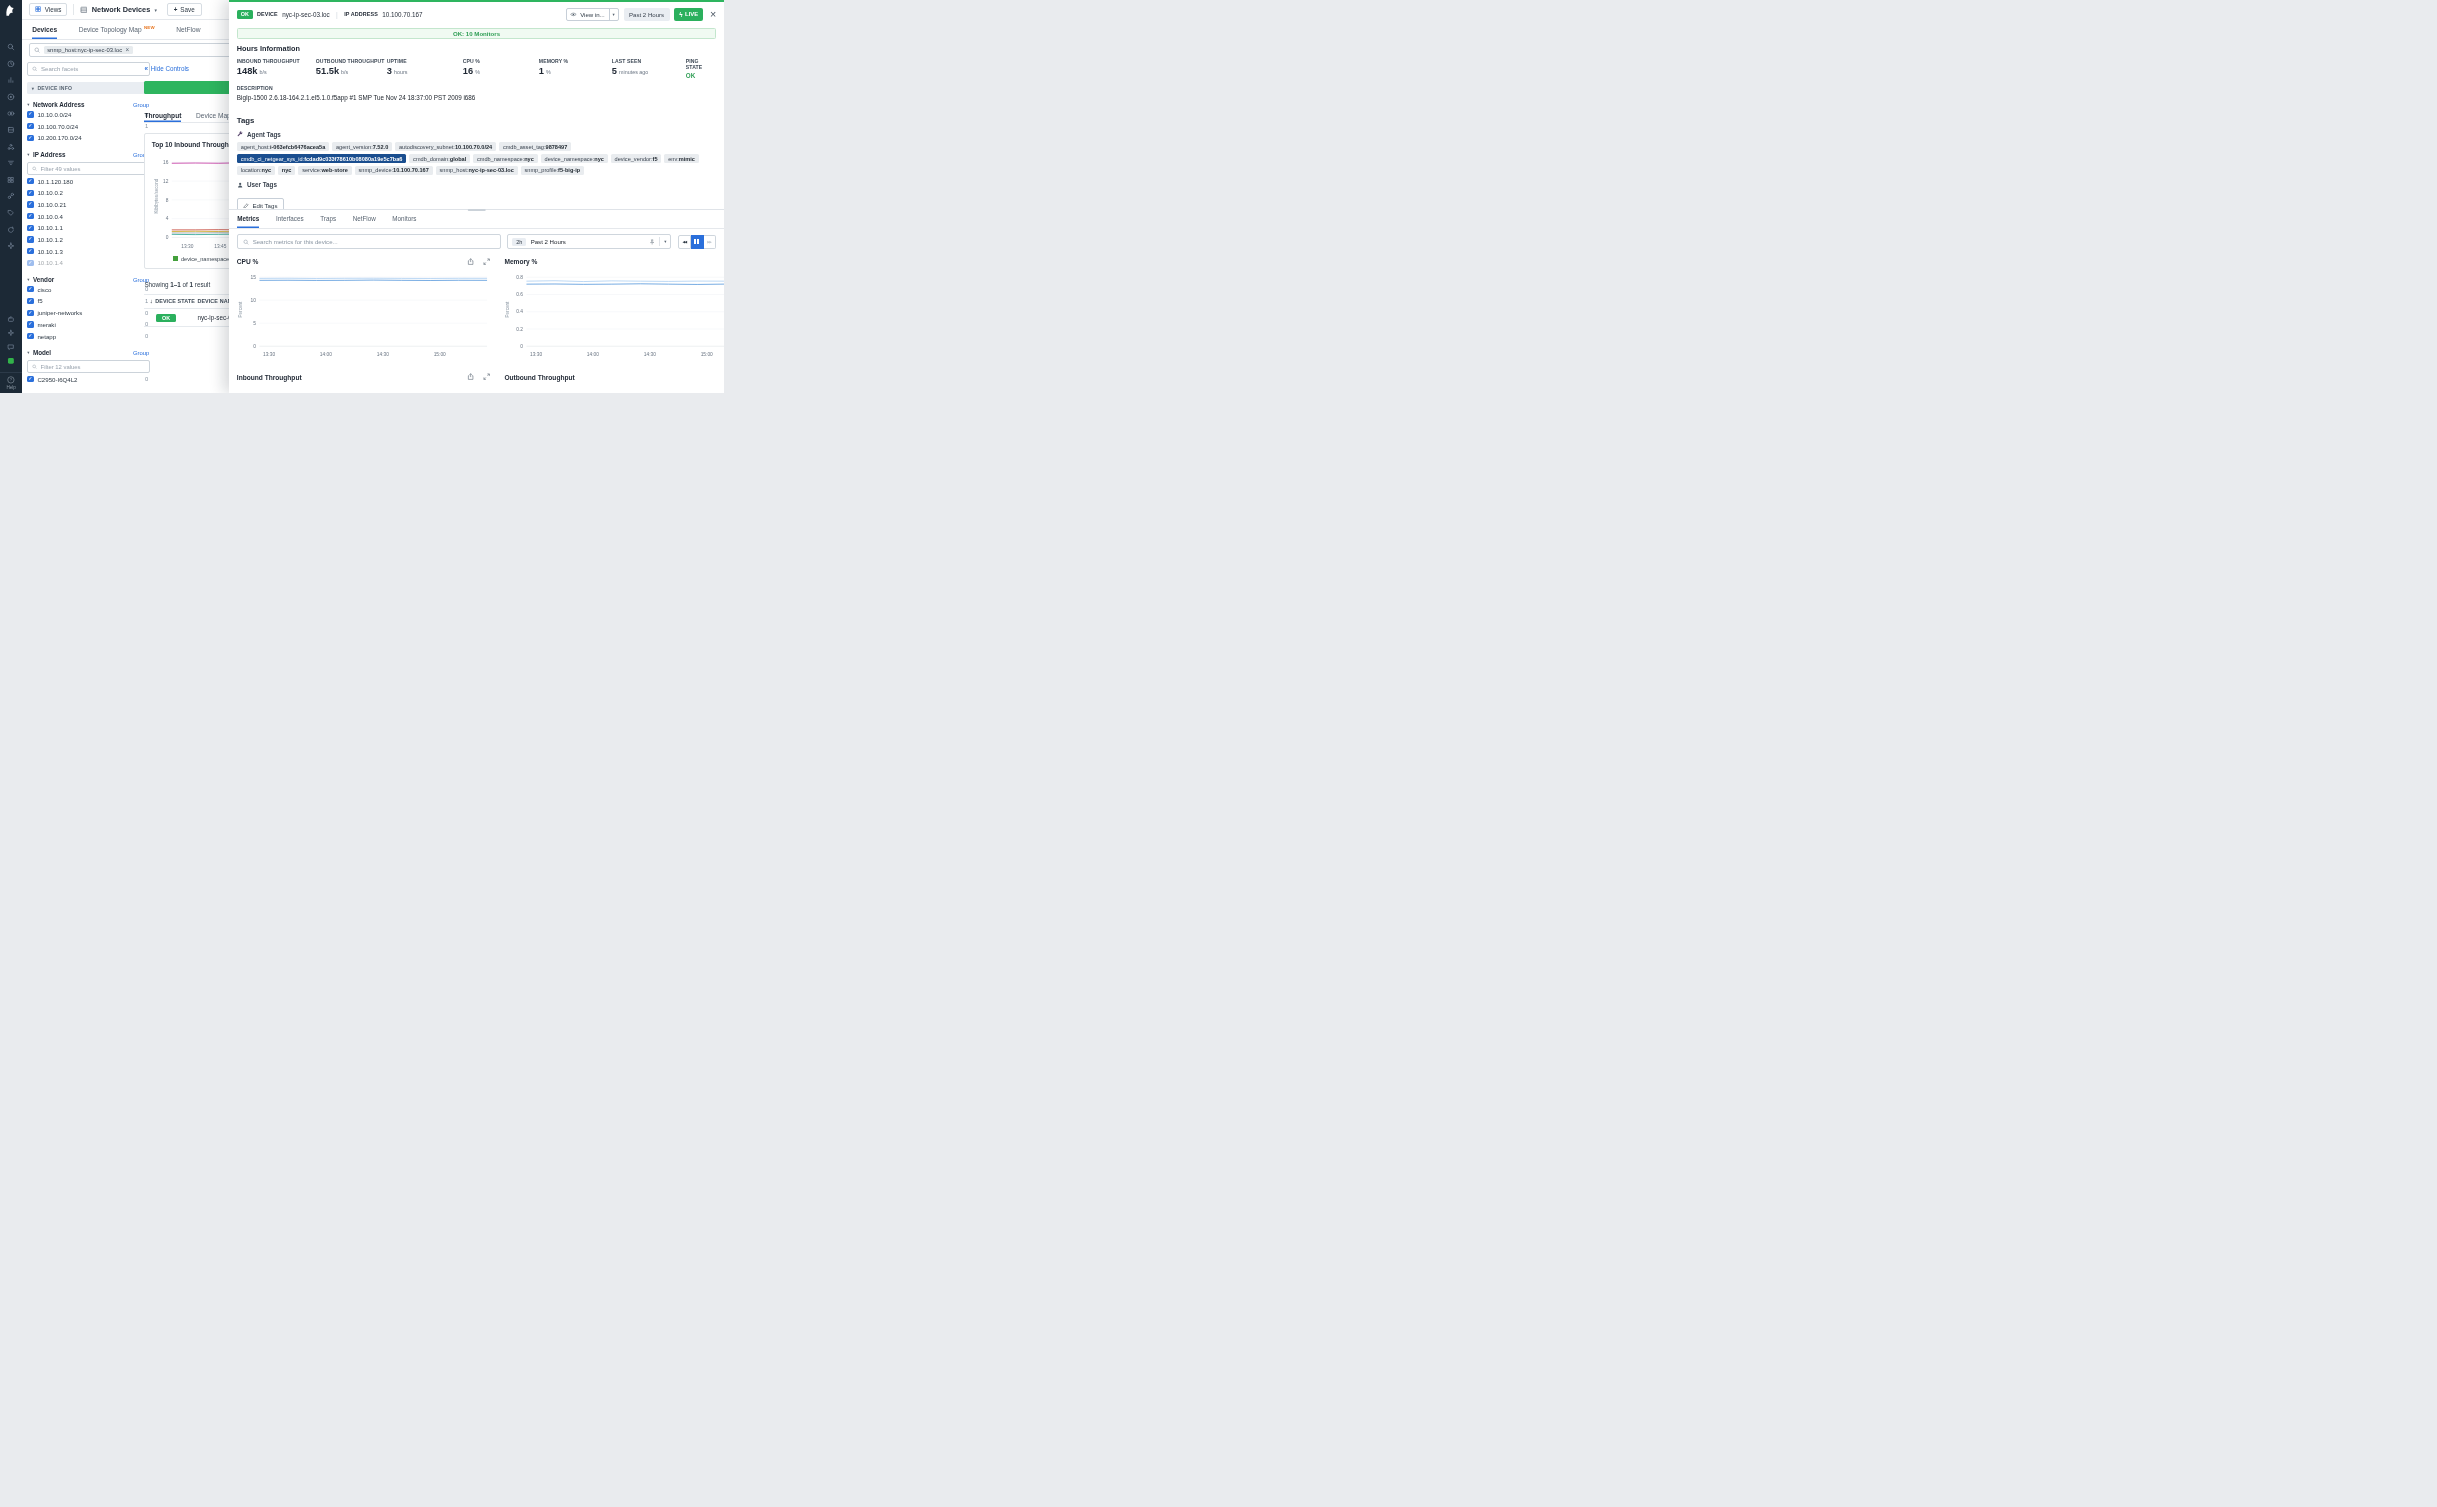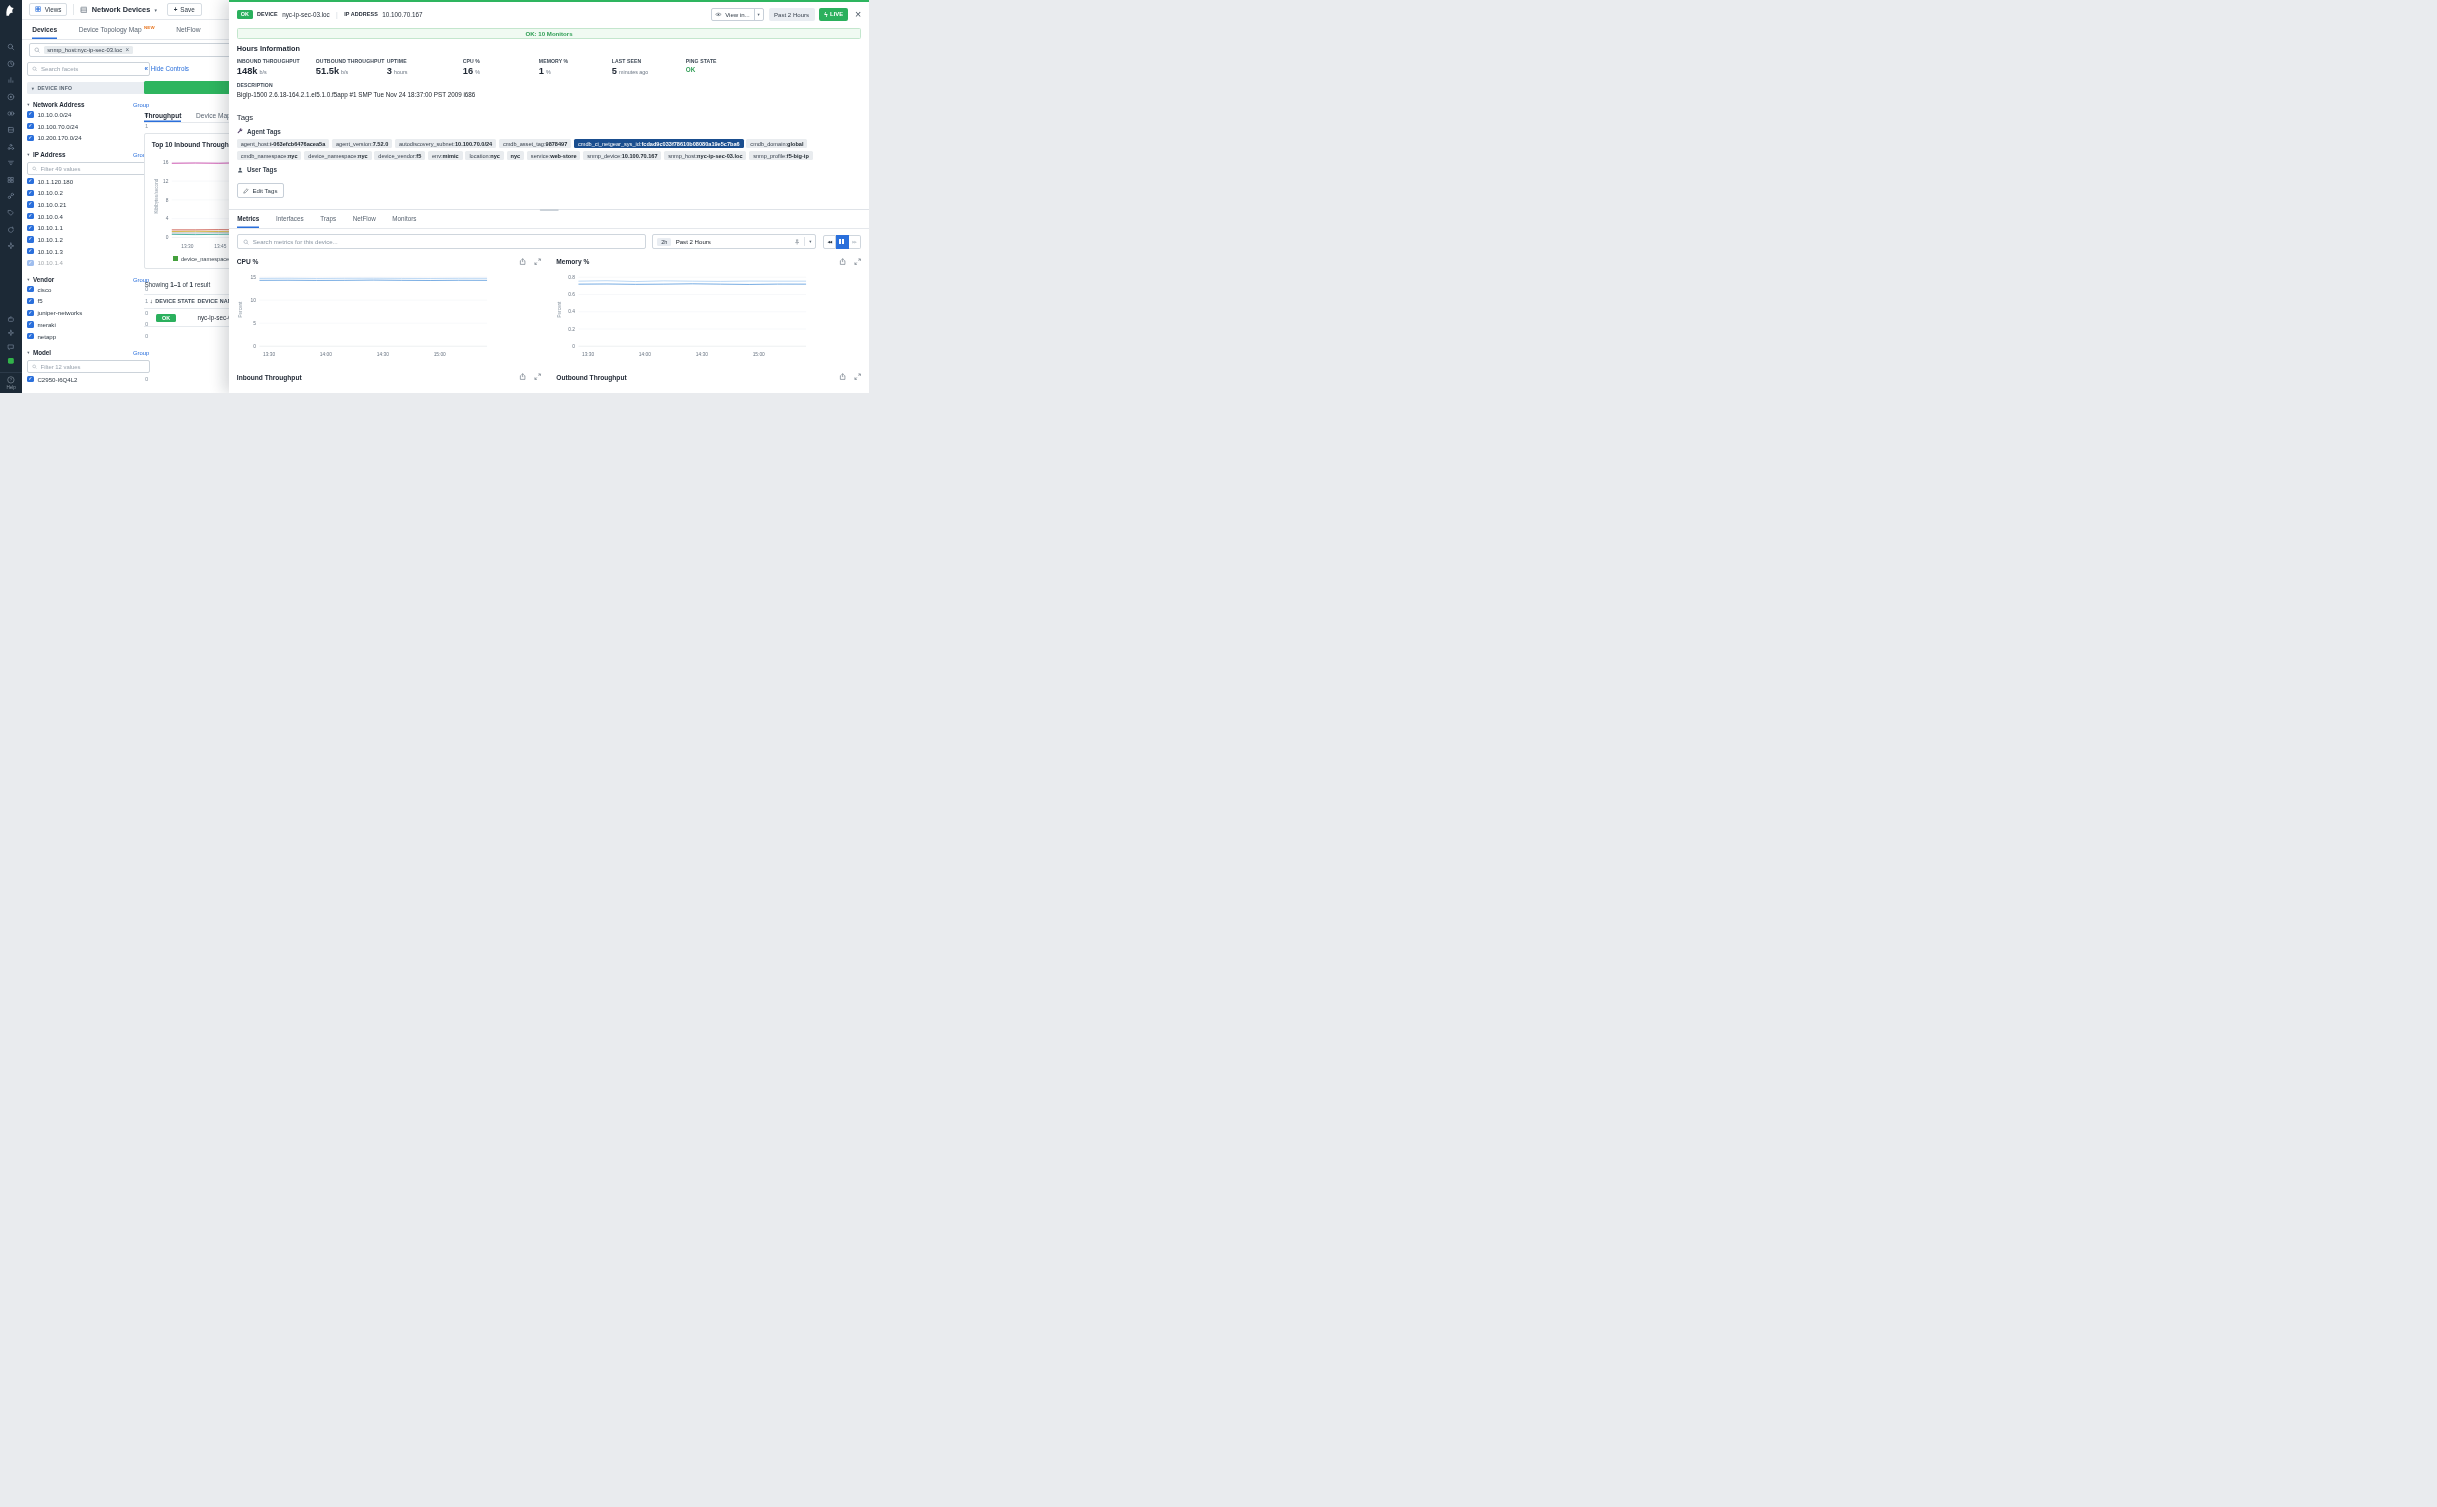--- a/index.html
+++ b/index.html
@@ -1,17 +1,17 @@
 <!DOCTYPE html>
 <html style="font-size:7.8px"><head>
 <meta charset="utf-8">
 <style>
   * { box-sizing: border-box; margin: 0; padding: 0; }
   body { font-family: "Liberation Sans", sans-serif; background: #e9ebee; }
-  .screen { position: relative; width: 869px; height: 393px; background: #fff; overflow: hidden; }
+  .screen { position: relative; width: 724px; height: 393px; background: #fff; overflow: hidden; }
 
   
   .rail { position: absolute; left: 0; top: 0; width: 22.4px; height: 100%; background: #1c2936; z-index: 40; }
   .rail-logo { position: absolute; top: 4.4px; left: 5.4px; }
   .rail-top { display: flex; flex-direction: column; align-items: center; gap: 8.8px; padding-top: 43px; }
   .rail-icon { width: 7.8px; height: 7.8px; opacity: .9; }
   .rail-bottom { position: absolute; bottom: 28px; left: 0; right: 0; display: flex; flex-direction: column; align-items: center; gap: 6.3px; }
   .rail-help { position: absolute; bottom: 2.9px; left: 0; right: 0; display: flex; flex-direction: column; align-items: center; gap: 1px; padding-top: 2.9px; border-top: 0.5px solid #2c3a49; }
   .rail-help span { font-size: 4.6px; color: #8a96a3; }
 
@@ -105,21 +105,21 @@
   .stat:nth-child(4){width:76px} .stat:nth-child(5){width:73px} .stat:nth-child(6){width:74px}
   .stat:nth-child(7){flex:1}
   .stat-label { font-size: 5.1px; font-weight: bold; color: #3e4956; letter-spacing: 0.1px; }
   .stat-vrow { margin-top: 2.4px; display: flex; align-items: baseline; gap: 2px; }
   .stat-val { font-size: 9.3px; font-weight: bold; color: #1f2733; }
   .stat-val.green { font-size: 6.3px; color: #2f9e55; }
   .stat-unit { font-size: 5.4px; color: #6b7684; }
   .desc-label { margin-top: 5.4px; font-size: 5.1px; font-weight: bold; color: #3e4956; letter-spacing: 0.1px; }
   .desc-text { margin-top: 2.9px; font-size: 6.3px; color: #20262e; }
 
-  .tags-title { margin-top: 15px; font-size: 7.8px; font-weight: normal; color: #1f2733; }
+  .tags-title { margin-top: 15px; font-size: 7.8px; font-weight: bold; color: #1f2733; }
   .tag-sec-head { margin-top: 6.3px; display: flex; align-items: center; gap: 3.9px; }
   .tag-sec-head span { font-size: 6.3px; font-weight: bold; color: #39424e; }
   .chips { margin-top: 4.4px; display: flex; flex-wrap: wrap; gap: 2.9px; }
   .tag-chip { background: #e9ecef; border-radius: 1.5px; padding: 1.5px 3.9px; font-size: 5.6px; color: #39424e; white-space: nowrap; }
   .tag-chip b { color: #232b33; }
   .tag-chip.selected { background: #1a4e8f; color: #fff; }
   .tag-chip.selected b { color: #fff; }
   .edit-tags-btn { margin-top: 9.8px; display: inline-flex; align-items: center; gap: 3.4px; border: 0.5px solid #c7cfd8; border-radius: 2px; padding: 2.9px 5.4px; font-size: 6.1px; color: #2f3a45; background: #fff; }
 
   

